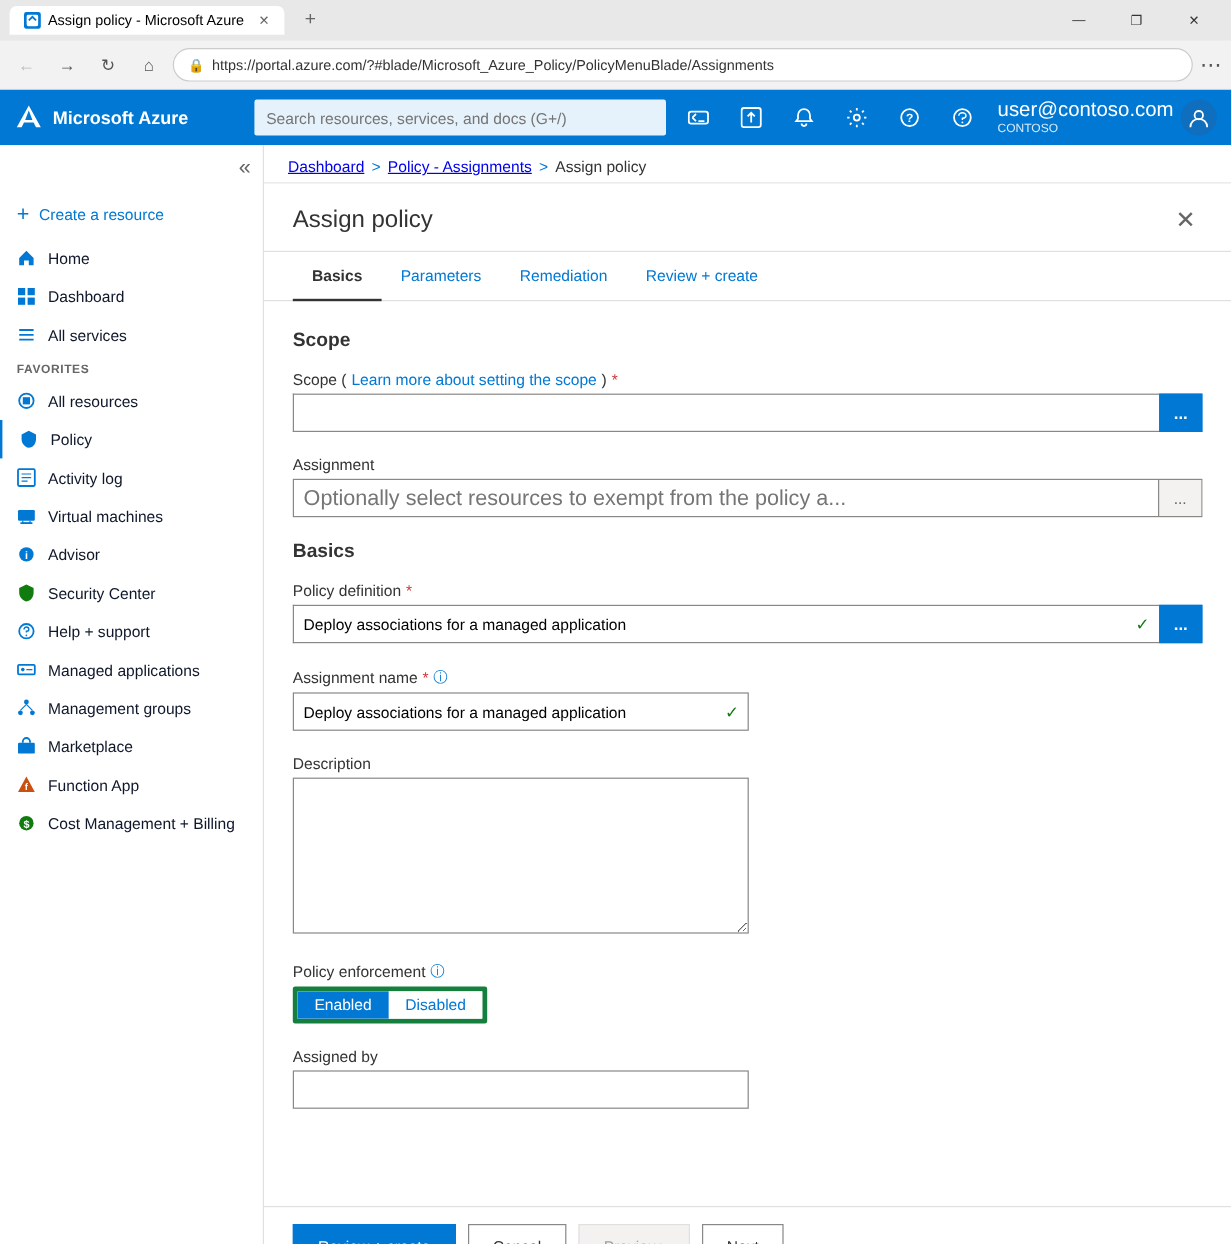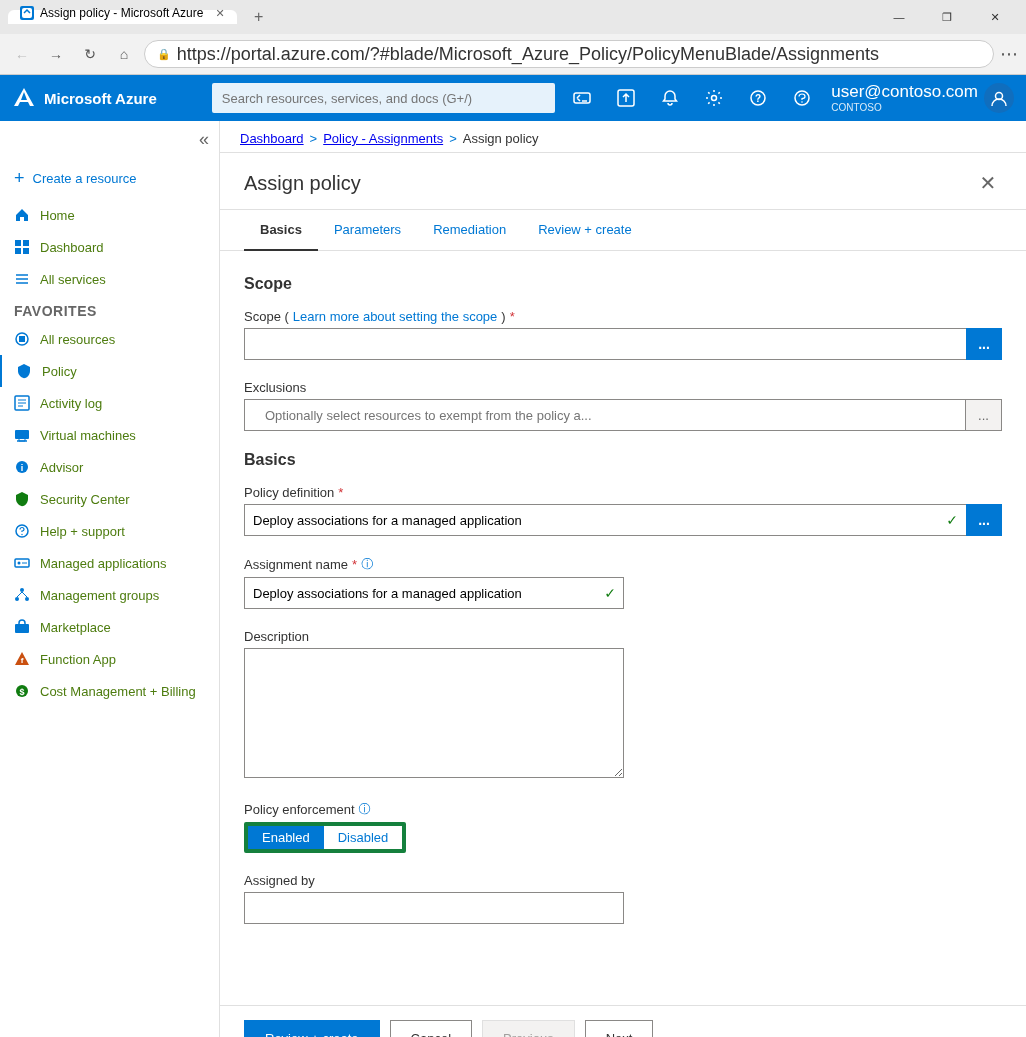--- a/index.html
+++ b/index.html
@@ -1,21 +1,21 @@
 <!DOCTYPE html>
 <html><head>
   <meta charset="utf-8">
   <style>
     * { box-sizing: border-box; margin: 0; padding: 0; }
     body { font-family: 'Segoe UI', Arial, sans-serif; font-size: 13px; background: #f3f2f1; overflow: hidden; }
 
     
     .browser-chrome { background: #f2f2f2; border-bottom: 1px solid #ccc; }
     .browser-titlebar { display: flex; align-items: center; padding: 6px 8px; background: #e8e8e8; height: 34px; gap: 8px; }
-    .browser-tab { display: flex; align-items: flex-end; background: white; border-radius: 6px 6px 0 0; padding: 4px 12px; font-size: 12px; gap: 6px; height: 14px; }
+    .browser-tab { display: flex; align-items: center; background: white; border-radius: 6px 6px 0 0; padding: 4px 12px; font-size: 12px; gap: 6px; height: 24px; }
     .browser-tab-icon { width: 14px; height: 14px; background: #0078d4; border-radius: 2px; display: flex; align-items: center; justify-content: center; }
     .browser-new-tab { width: 28px; height: 28px; display: flex; align-items: center; justify-content: center; font-size: 16px; color: #666; cursor: pointer; }
     .win-controls { margin-left: auto; display: flex; gap: 2px; }
     .win-btn { width: 46px; height: 34px; display: flex; align-items: center; justify-content: center; font-size: 11px; cursor: pointer; color: #333; }
 
     .browser-nav { display: flex; align-items: center; padding: 4px 8px; gap: 6px; height: 40px; background: #f2f2f2; }
     .nav-btn { width: 28px; height: 28px; display: flex; align-items: center; justify-content: center; color: #555; cursor: pointer; border-radius: 50%; font-size: 14px; }
     .nav-btn.disabled { color: #bbb; cursor: default; }
     .address-bar { flex: 1; height: 28px; border: 1px solid #ccc; border-radius: 14px; padding: 0 12px; font-size: 12px; background: white; display: flex; align-items: center; color: #333; gap: 6px; }
     .address-bar .lock-icon { color: #4caf50; font-size: 11px; }
@@ -35,24 +35,24 @@
     .user-email { font-size: 17px; }
     .user-org { font-size: 10px; opacity: 0.85; text-transform: uppercase; }
 
     
     .main-layout { display: flex; height: calc(1037px - 34px - 40px - 46px); }
 
     
     .sidebar { width: 220px; background: white; border-right: 1px solid #e0e0e0; overflow-y: auto; flex-shrink: 0; }
     .sidebar-collapse { display: flex; justify-content: flex-end; padding: 8px 10px; }
     .collapse-btn { cursor: pointer; color: #666; font-size: 18px; }
-    .sidebar-item { display: flex; align-items: center; gap: 10px; padding: 8px 14px; cursor: pointer; color: #4d7c0f; font-size: 13px; }
+    .sidebar-item { display: flex; align-items: center; gap: 10px; padding: 8px 14px; cursor: pointer; color: #0f172a; font-size: 13px; }
     .sidebar-item.active { border-left: 2px solid #0078d4; }
     .sidebar-icon { width: 16px; height: 16px; display: flex; align-items: center; justify-content: center; flex-shrink: 0; }
-    .sidebar-section-header { font-size: 14px; font-weight: 700; color: #666; padding: 8px 14px 4px; text-transform: uppercase; letter-spacing: 0.5px; }
+    .sidebar-section-header { font-size: 10px; font-weight: 700; color: #666; padding: 8px 14px 4px; text-transform: uppercase; letter-spacing: 0.5px; }
     .sidebar-create { display: flex; align-items: center; gap: 8px; padding: 10px 14px; color: #0078d4; font-size: 13px; cursor: pointer; font-weight: 500; }
 
     
     .content { flex: 1; overflow: hidden; background: #faf9f8; }
 
     
     .breadcrumb { display: flex; align-items: center; gap: 6px; padding: 10px 20px 6px; font-size: 13px; color: #0078d4; background: white; border-bottom: 1px solid #e0e0e0; }
     .breadcrumb-current { color: #333; }
 
     
@@ -120,21 +120,21 @@
       <div class="win-btn close">✕</div>
     </div>
   </div>
   <div class="browser-nav">
     <div class="nav-btn disabled">←</div>
     <div class="nav-btn">→</div>
     <div class="nav-btn">↻</div>
     <div class="nav-btn">⌂</div>
     <div class="address-bar">
       <span class="lock-icon">🔒</span>
-      <span style="font-size:18px;">https://portal.azure.com/?#blade/Microsoft_Azure_Policy/PolicyMenuBlade/Assignments</span>
+      <span style="font-size:12px;">https://portal.azure.com/?#blade/Microsoft_Azure_Policy/PolicyMenuBlade/Assignments</span>
     </div>
     <div class="menu-dots">⋯</div>
   </div>
 </div>
 
 <div class="azure-topbar">
   <div class="azure-logo">
     <svg class="azure-logo-icon" viewBox="0 0 24 24" fill="none">
       <path d="M12 2L2 20h4l2-4h8l2 4h4L12 2zm0 4l3 8H9l3-8z" fill="white"></path>
     </svg>
@@ -404,24 +404,24 @@
             <span class="required">*</span>
           </div>
           <div class="input-with-btn">
             <input type="text" class="" style="flex: 1 1 0%; height: 32px; border-top: 1px solid rgb(138, 136, 134); border-bottom: 1px solid rgb(138, 136, 134); border-left: 1px solid rgb(138, 136, 134); border-image: initial; border-right: none; padding: 0px 8px; font-size: 13px;">
             <button class="browse-btn">...</button>
           </div>
         </div>
 
         <div class="form-group">
           <div class="form-label">
-            <span>Exclusions</span>
+            <span>Assignment</span>
           </div>
           <div class="exclusions-input">
-            <input type="text" style="flex: 1 1 0%; border: none; padding: 0px 8px; font-size: 13px; color: rgb(102, 102, 102); background: transparent; height: 30px; margin-left: 12px;" placeholder="Optionally select resources to exempt from the policy a...">
+            <input type="text" style="flex: 1 1 0%; border: none; padding: 0px 8px; font-size: 18px; color: rgb(102, 102, 102); background: transparent; height: 30px;" placeholder="Optionally select resources to exempt from the policy a...">
             <div class="exclusions-btn">...</div>
           </div>
         </div>
 
         <div class="form-section-title" style="margin-top:8px;">Basics</div>
 
         <div class="form-group">
           <div class="form-label">
             <span>Policy definition</span>
             <span class="required">*</span>

